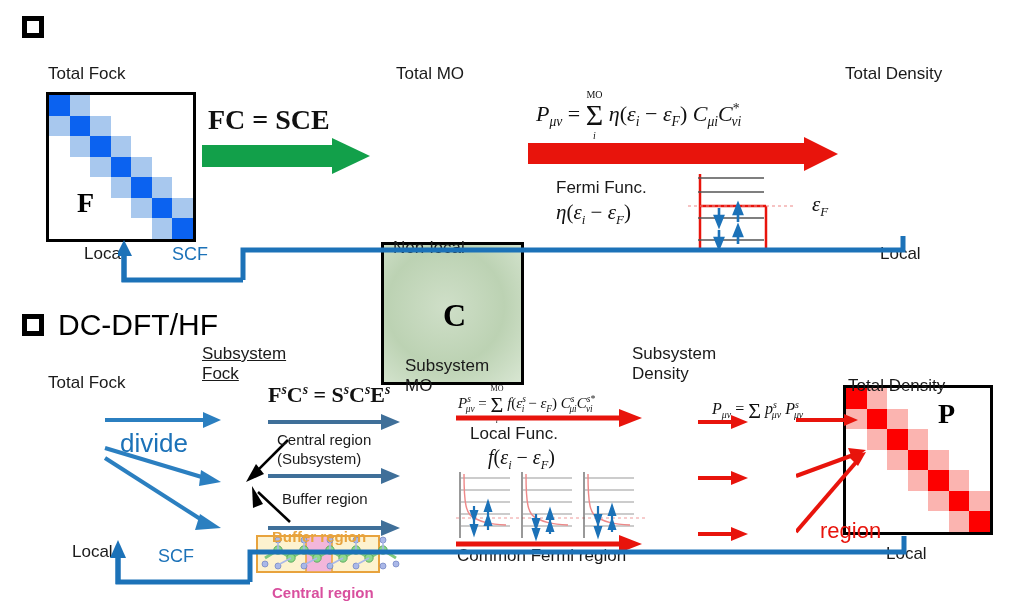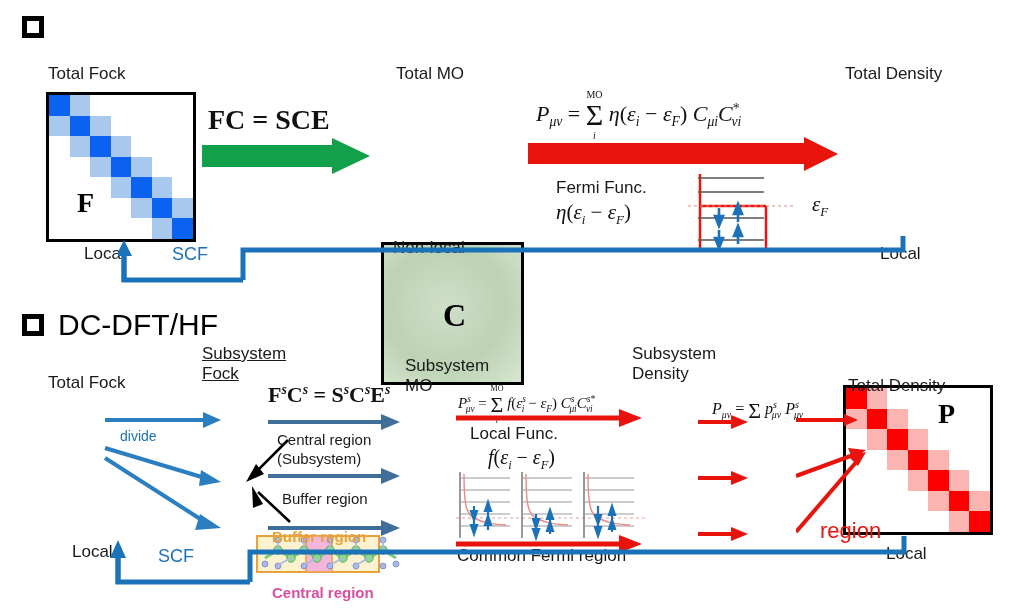--- a/index.html
+++ b/index.html
@@ -257,21 +257,21 @@
 <div class="abs lbl" style="left:72px;top:542px;">Local</div>
 
 <svg class="abs" style="left:95px;top:400px;" width="140" height="130" viewBox="0 0 140 130">
   <line x1="10" y1="20" x2="112" y2="20" stroke="#2b7fc0" stroke-width="4"></line>
   <polygon points="126,20 108,12 108,28" fill="#2b7fc0"></polygon>
   <line x1="10" y1="48" x2="110" y2="78" stroke="#2b7fc0" stroke-width="4"></line>
   <polygon points="126,82 106,70 104,86" fill="#2b7fc0"></polygon>
   <line x1="10" y1="58" x2="110" y2="122" stroke="#2b7fc0" stroke-width="4"></line>
   <polygon points="126,128 105,114 100,130" fill="#2b7fc0"></polygon>
 </svg>
-<div class="abs bluetxt" style="left:120px;top:428px;font-size:14px;">divide</div>
+<div class="abs bluetxt" style="left:120px;top:428px;font-size:26px;">divide</div>
 
 <svg class="abs" style="left:230px;top:432px;" width="110" height="95" viewBox="0 0 110 95">
   <line x1="58" y1="8" x2="22" y2="44" stroke="#000" stroke-width="2.6"></line>
   <polygon points="16,50 26,32 34,42" fill="#000"></polygon>
   <line x1="60" y1="90" x2="28" y2="60" stroke="#000" stroke-width="2.6"></line>
   <polygon points="22,54 33,72 23,76" fill="#000"></polygon>
 </svg>
 <div class="abs lbl-sm" style="left:277px;top:430px;line-height:19px;">
   <div>Central region</div>
   <div>(Subsystem)</div>

